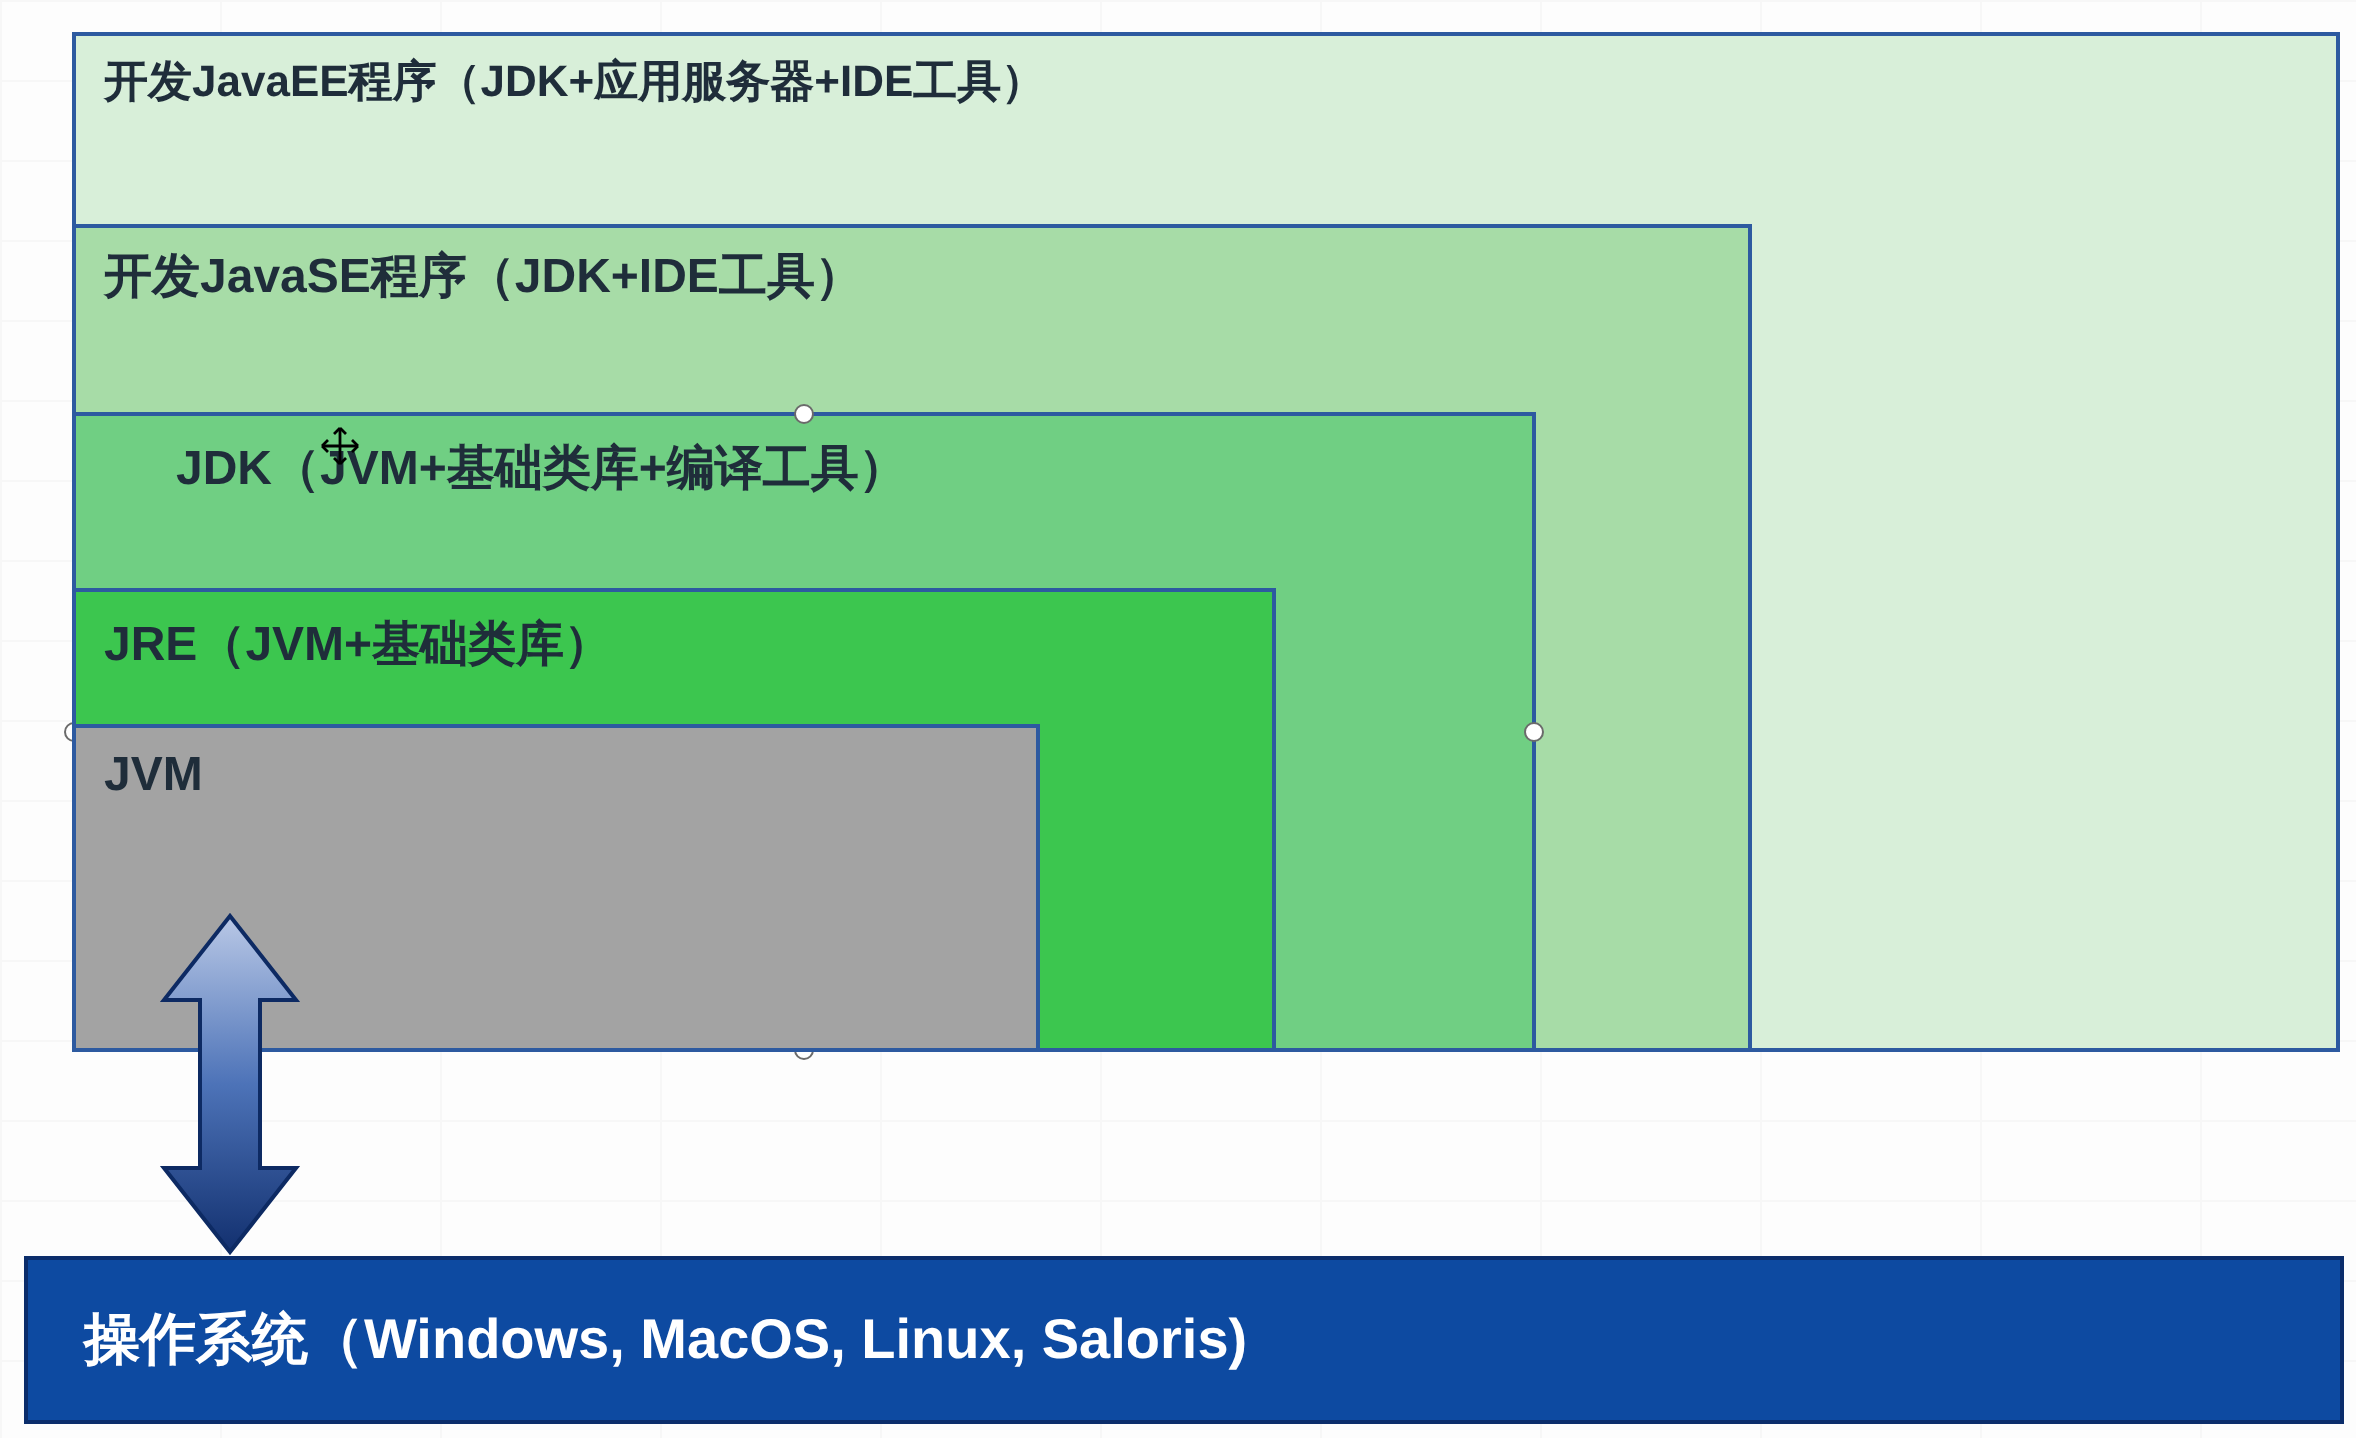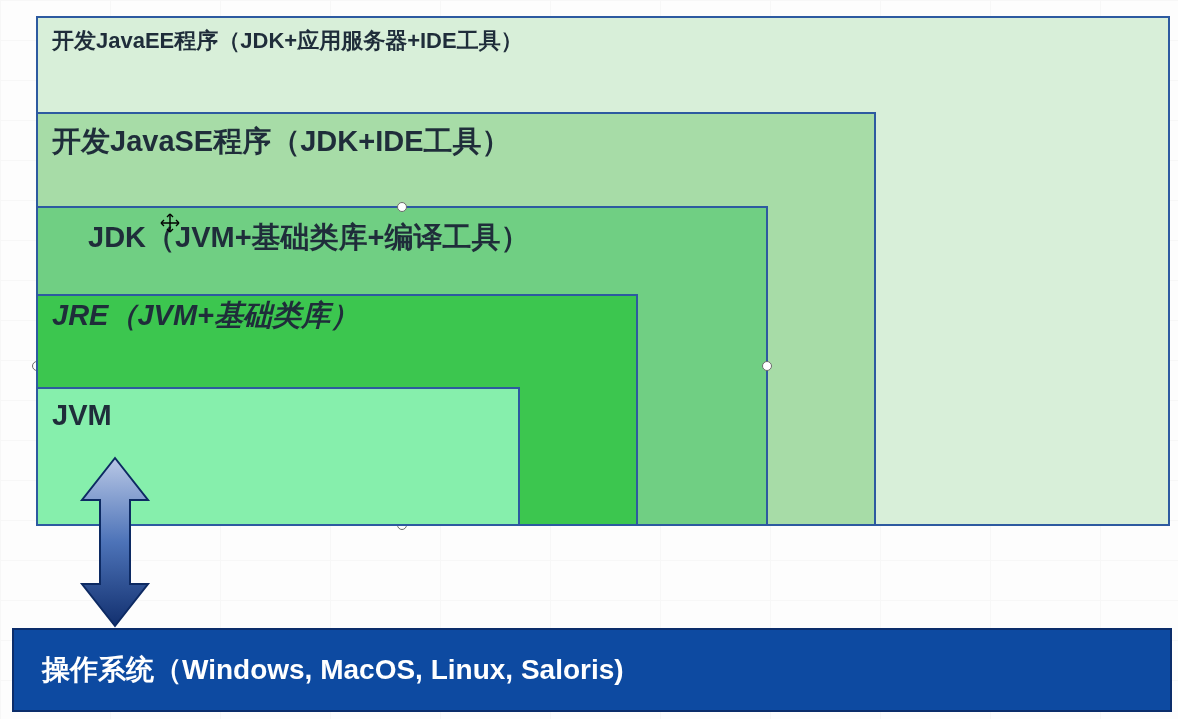--- a/index.html
+++ b/index.html
@@ -23,21 +23,21 @@
       border: 2px solid #2d5aa0;
       left: 0;
       bottom: 0;
       padding-top: 6px;
     }
     .layer .label {
       position: absolute;
       left: 14px;
       font-weight: 700;
       color: #1f2d3a;
-      font-size: 29px;
+      font-size: 24px;
       white-space: nowrap;
     }
     .layer.l5 { 
       width: 1134px; height: 510px;
       background: #d8efd9;
     }
     .layer.l5 .label { top: 8px; font-size: 22px; }
     .layer.l4 { 
       width: 840px; height: 414px;
       background: #a7dca7;
@@ -45,24 +45,24 @@
     .layer.l4 .label { top: 8px; }
     .layer.l3 { 
       width: 732px; height: 320px;
       background: #70cf83;
     }
     .layer.l3 .label { top: 10px; margin-left: 36px; }
     .layer.l2 { 
       width: 602px; height: 232px;
       background: #3cc64f;
     }
-    .layer.l2 .label { top: 0; font-style: italic; }
+    .layer.l2 .label { top: 10px; }
     .layer.l1 { 
-      width: 484px; height: 139px;
-      background: #86efac;
+      width: 484px; height: 164px;
+      background: #a3a3a3;
     }
     .layer.l1 .label { top: 10px; }
 
     
     .handle {
       position: absolute;
       width: 10px; height: 10px;
       border: 1px solid #6b6b6b;
       background: #ffffff;
       border-radius: 50%;

